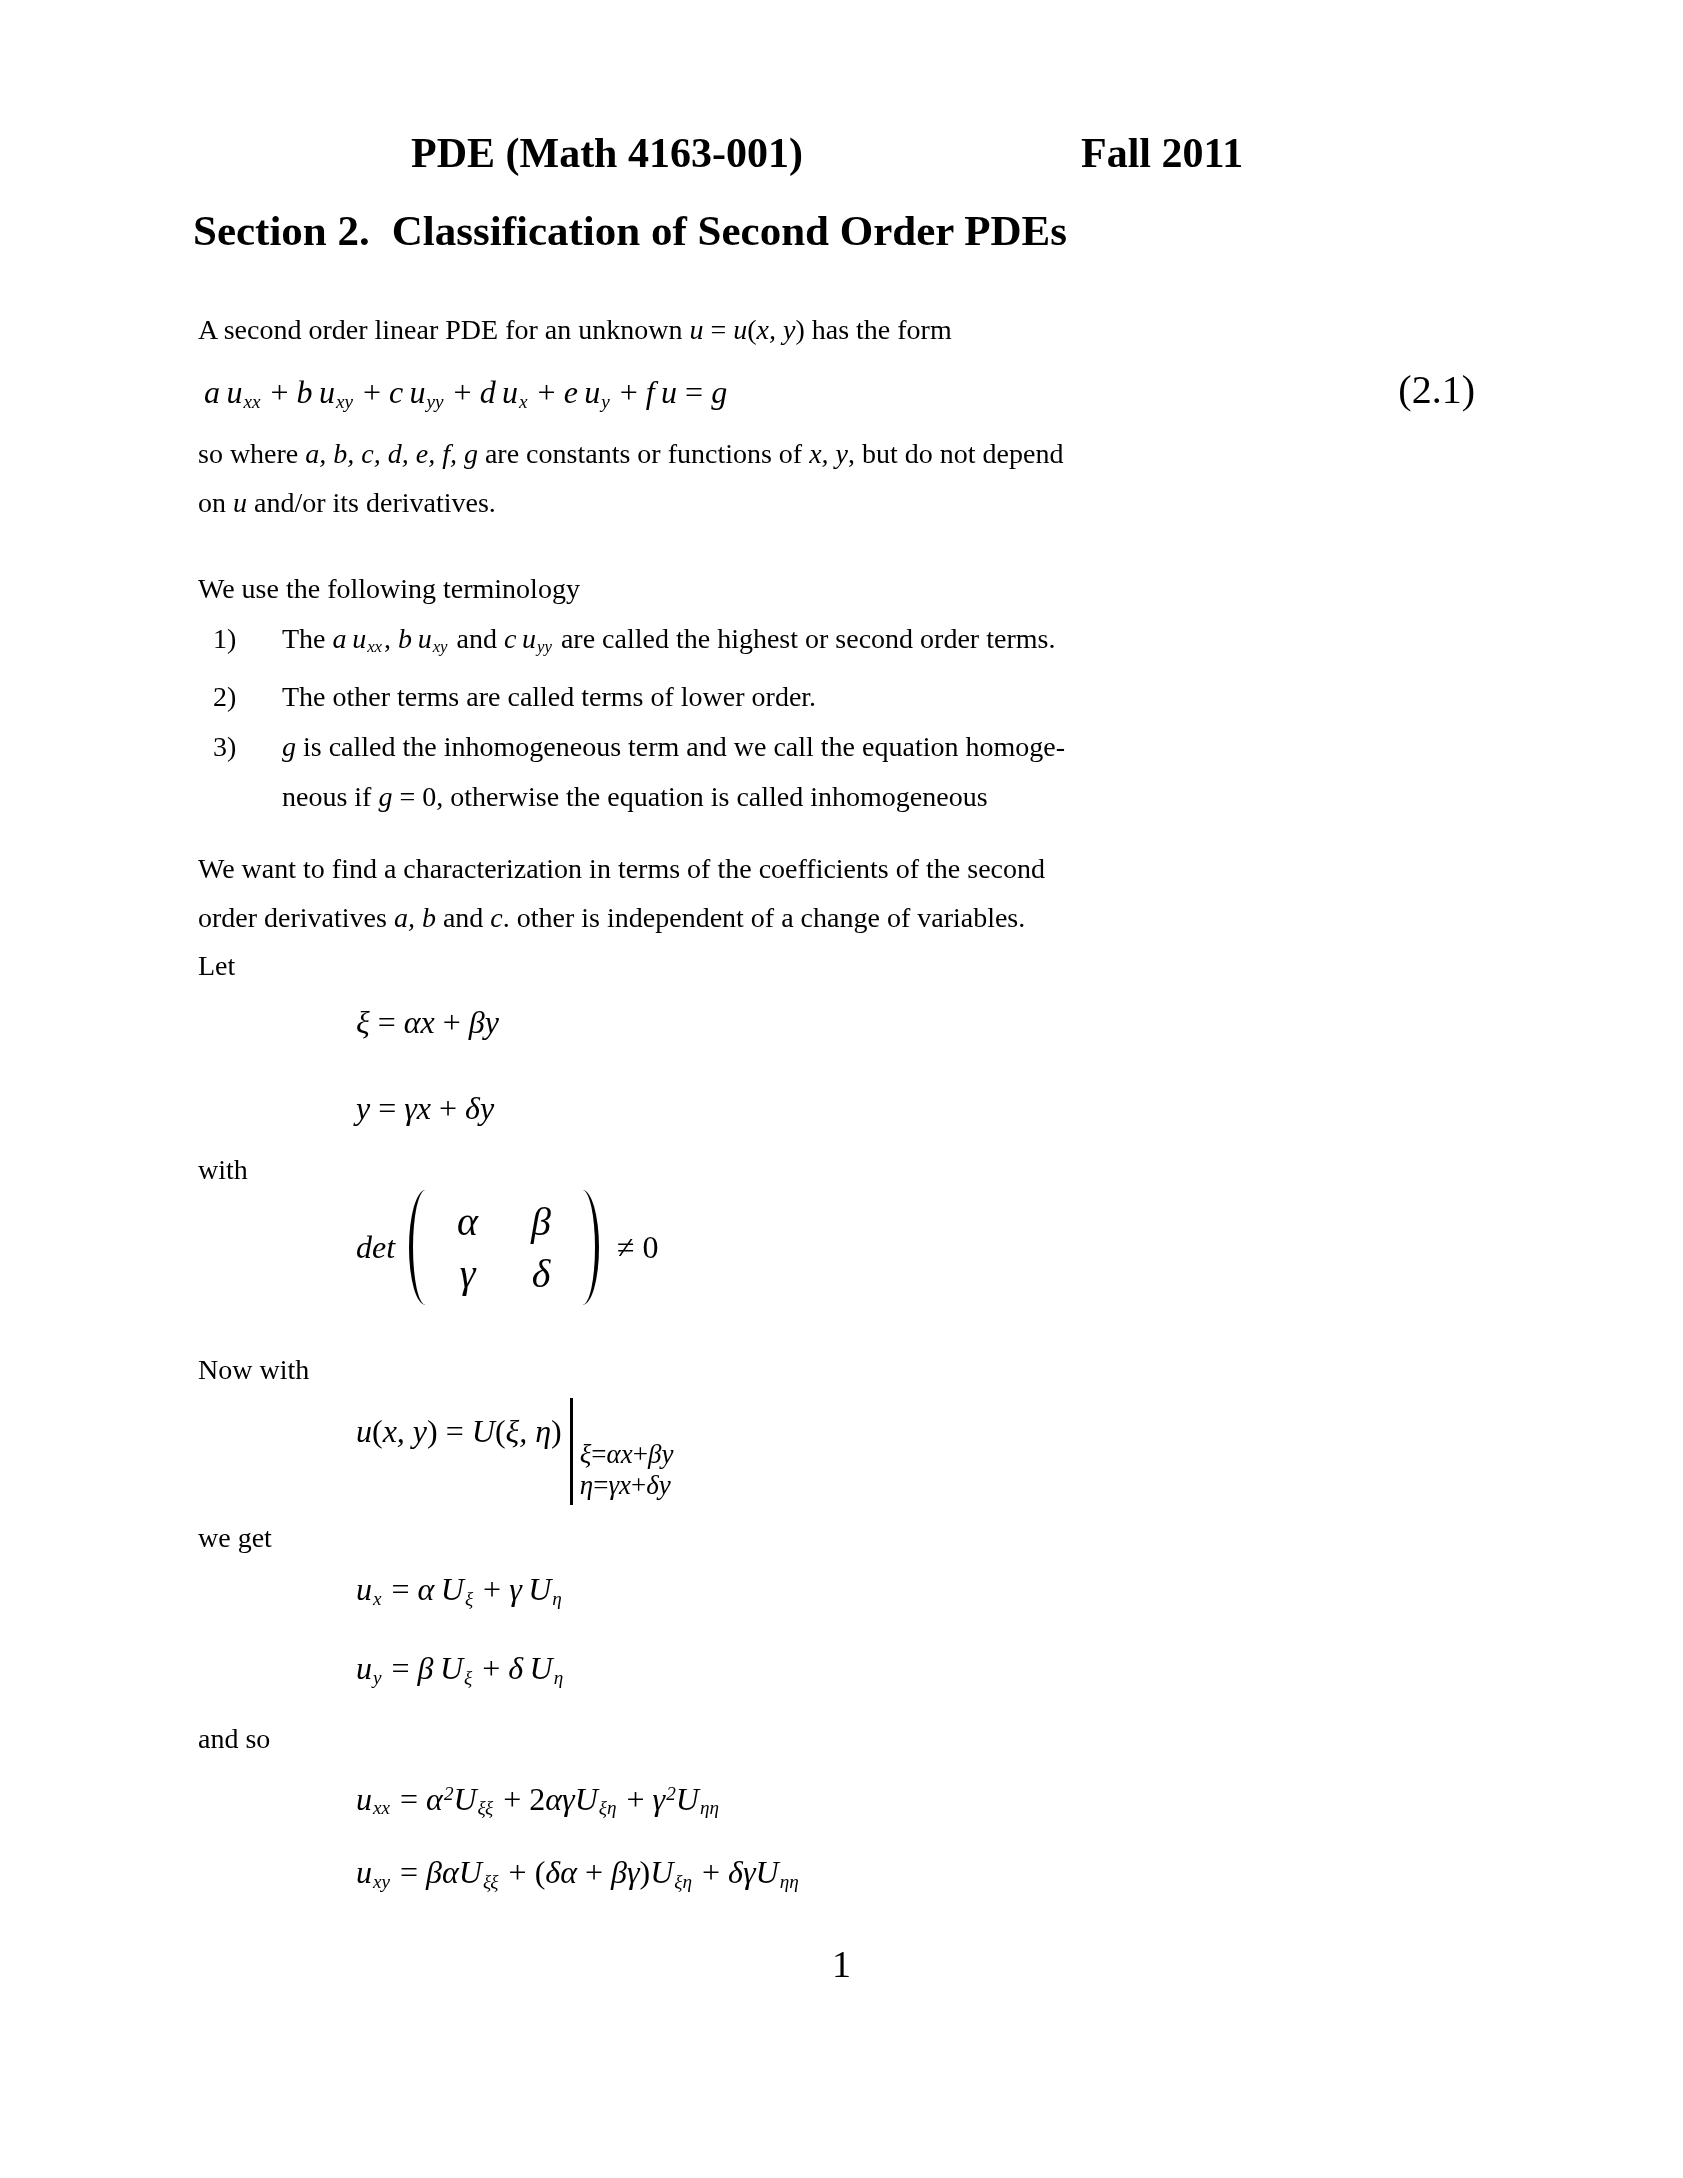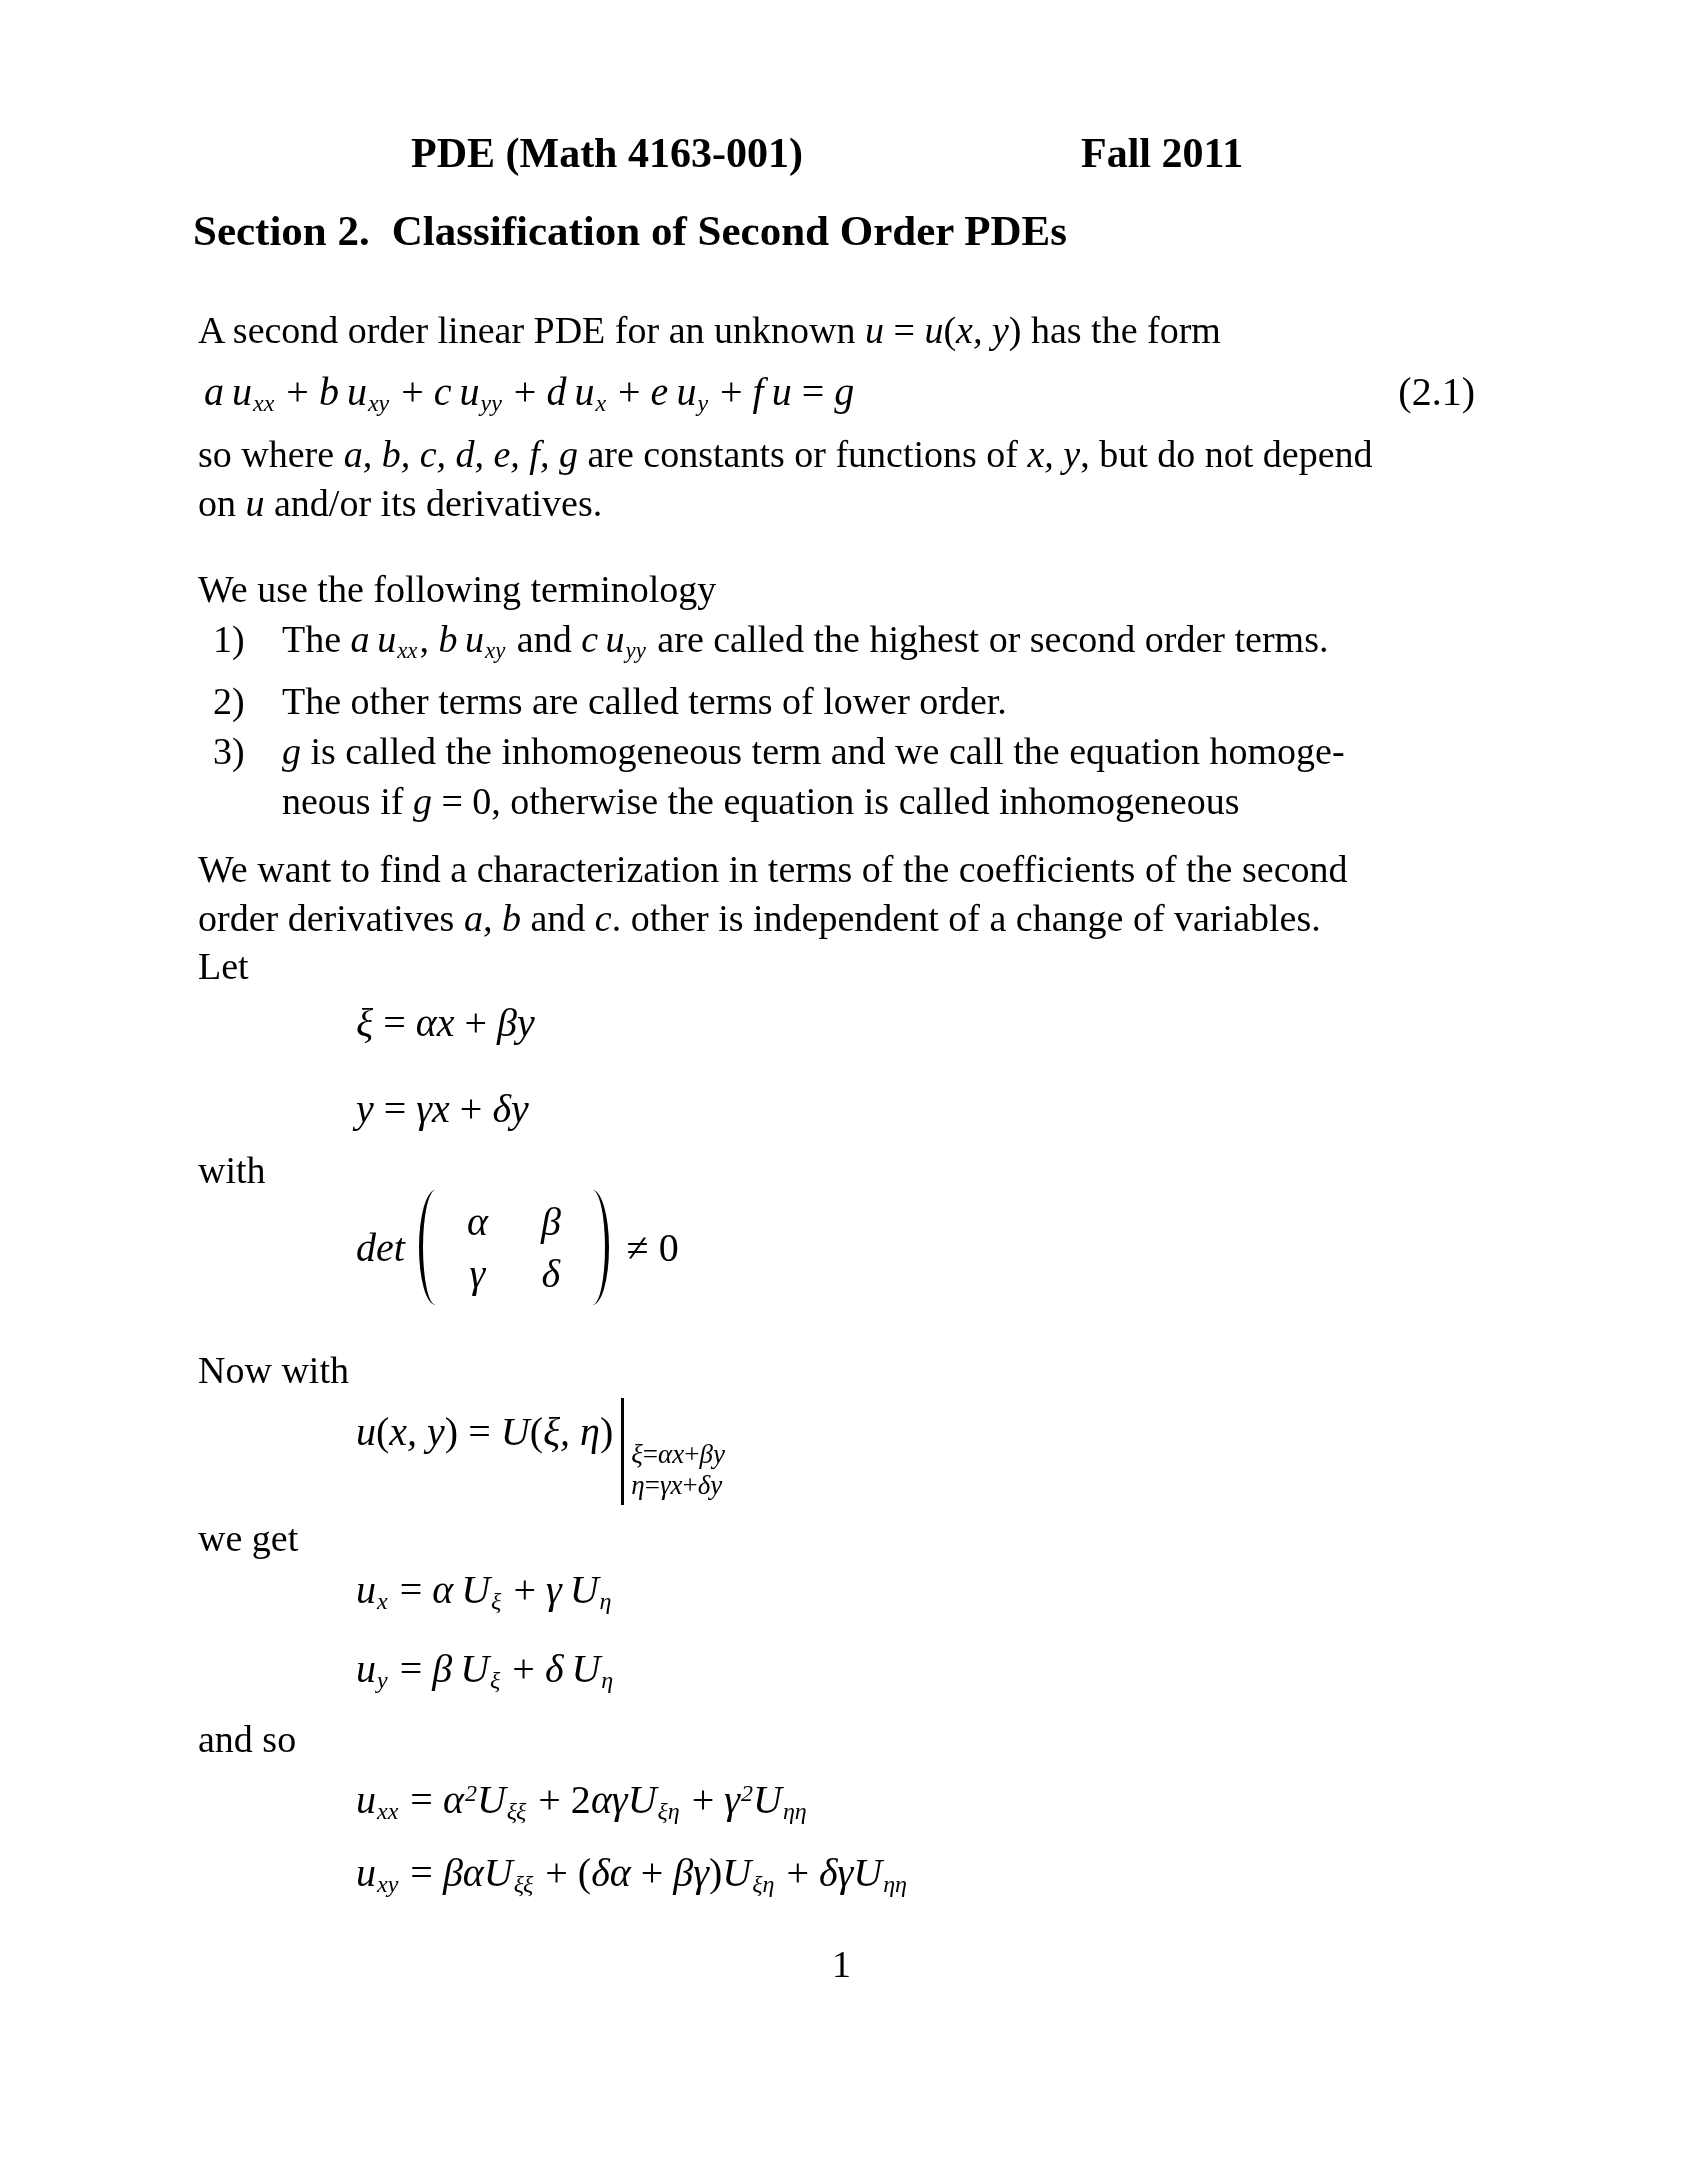--- a/index.html
+++ b/index.html
@@ -10,22 +10,22 @@
     background: #ffffff;
     color: #000000;
     font-family: "Liberation Serif", "DejaVu Serif", serif;
     overflow: hidden;
   }
   .abs { position: absolute; }
   .b { font-weight: bold; }
   .hdr { font-size: 42px; line-height: 46px; white-space: nowrap; }
   .heading { font-size: 43px; line-height: 48px; white-space: nowrap; }
   .heading-gap { display: inline-block; width: 22px; }
-  .line { font-size: 38px; line-height: 50px; white-space: nowrap; }
-  .math-line { font-size: 40px; line-height: 51px; white-space: nowrap; }
+  .line { font-size: 28px; line-height: 50px; white-space: nowrap; }
+  .math-line { font-size: 32px; line-height: 51px; white-space: nowrap; }
   .cond-line { font-size: 27px; line-height: 31px; white-space: nowrap; }
   .mi { font-style: italic; }
   .mr { font-style: normal; }
   .msub { font-style: italic; font-size: 0.6em; vertical-align: -0.25em; margin-left: 1px; margin-right: 2px; }
   .msup { font-style: italic; font-size: 0.6em; vertical-align: 0.5em; margin-left: 1px; }
   .msp { display: inline-block; width: 0.2em; }
   .eq-row { display: flex; justify-content: space-between; align-items: baseline; width: 1292px; }
   .eq-num { font-size: 40px; margin-right: 15px; }
   .list-item { position: relative; padding-left: 84px; }
   .item-num { position: absolute; left: 15px; top: 0; }

